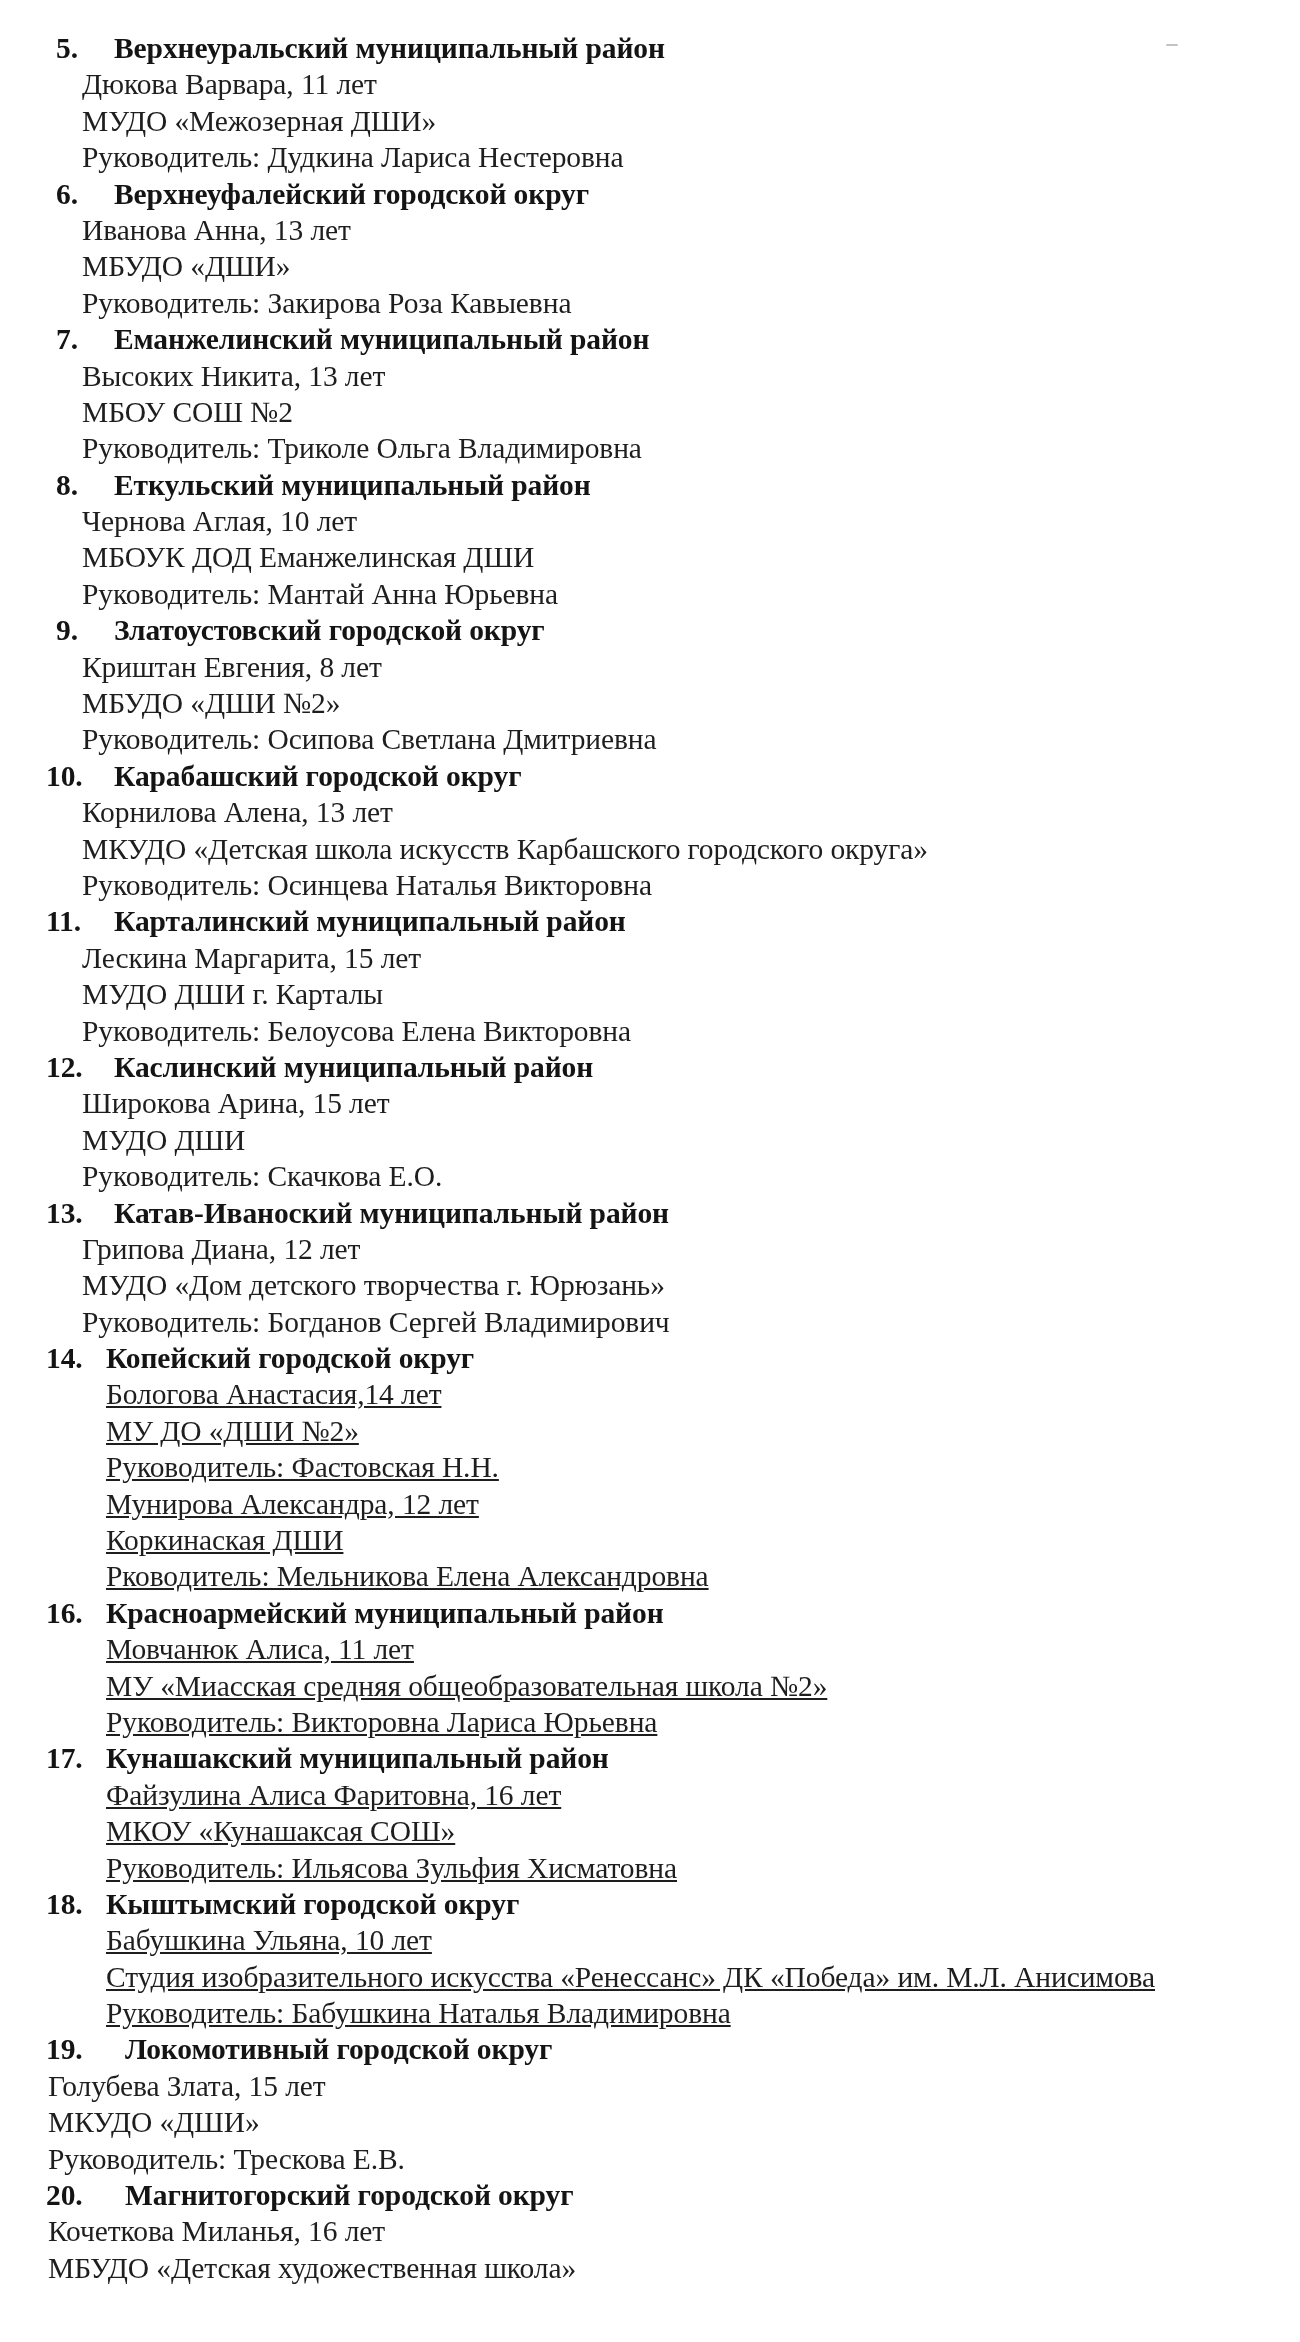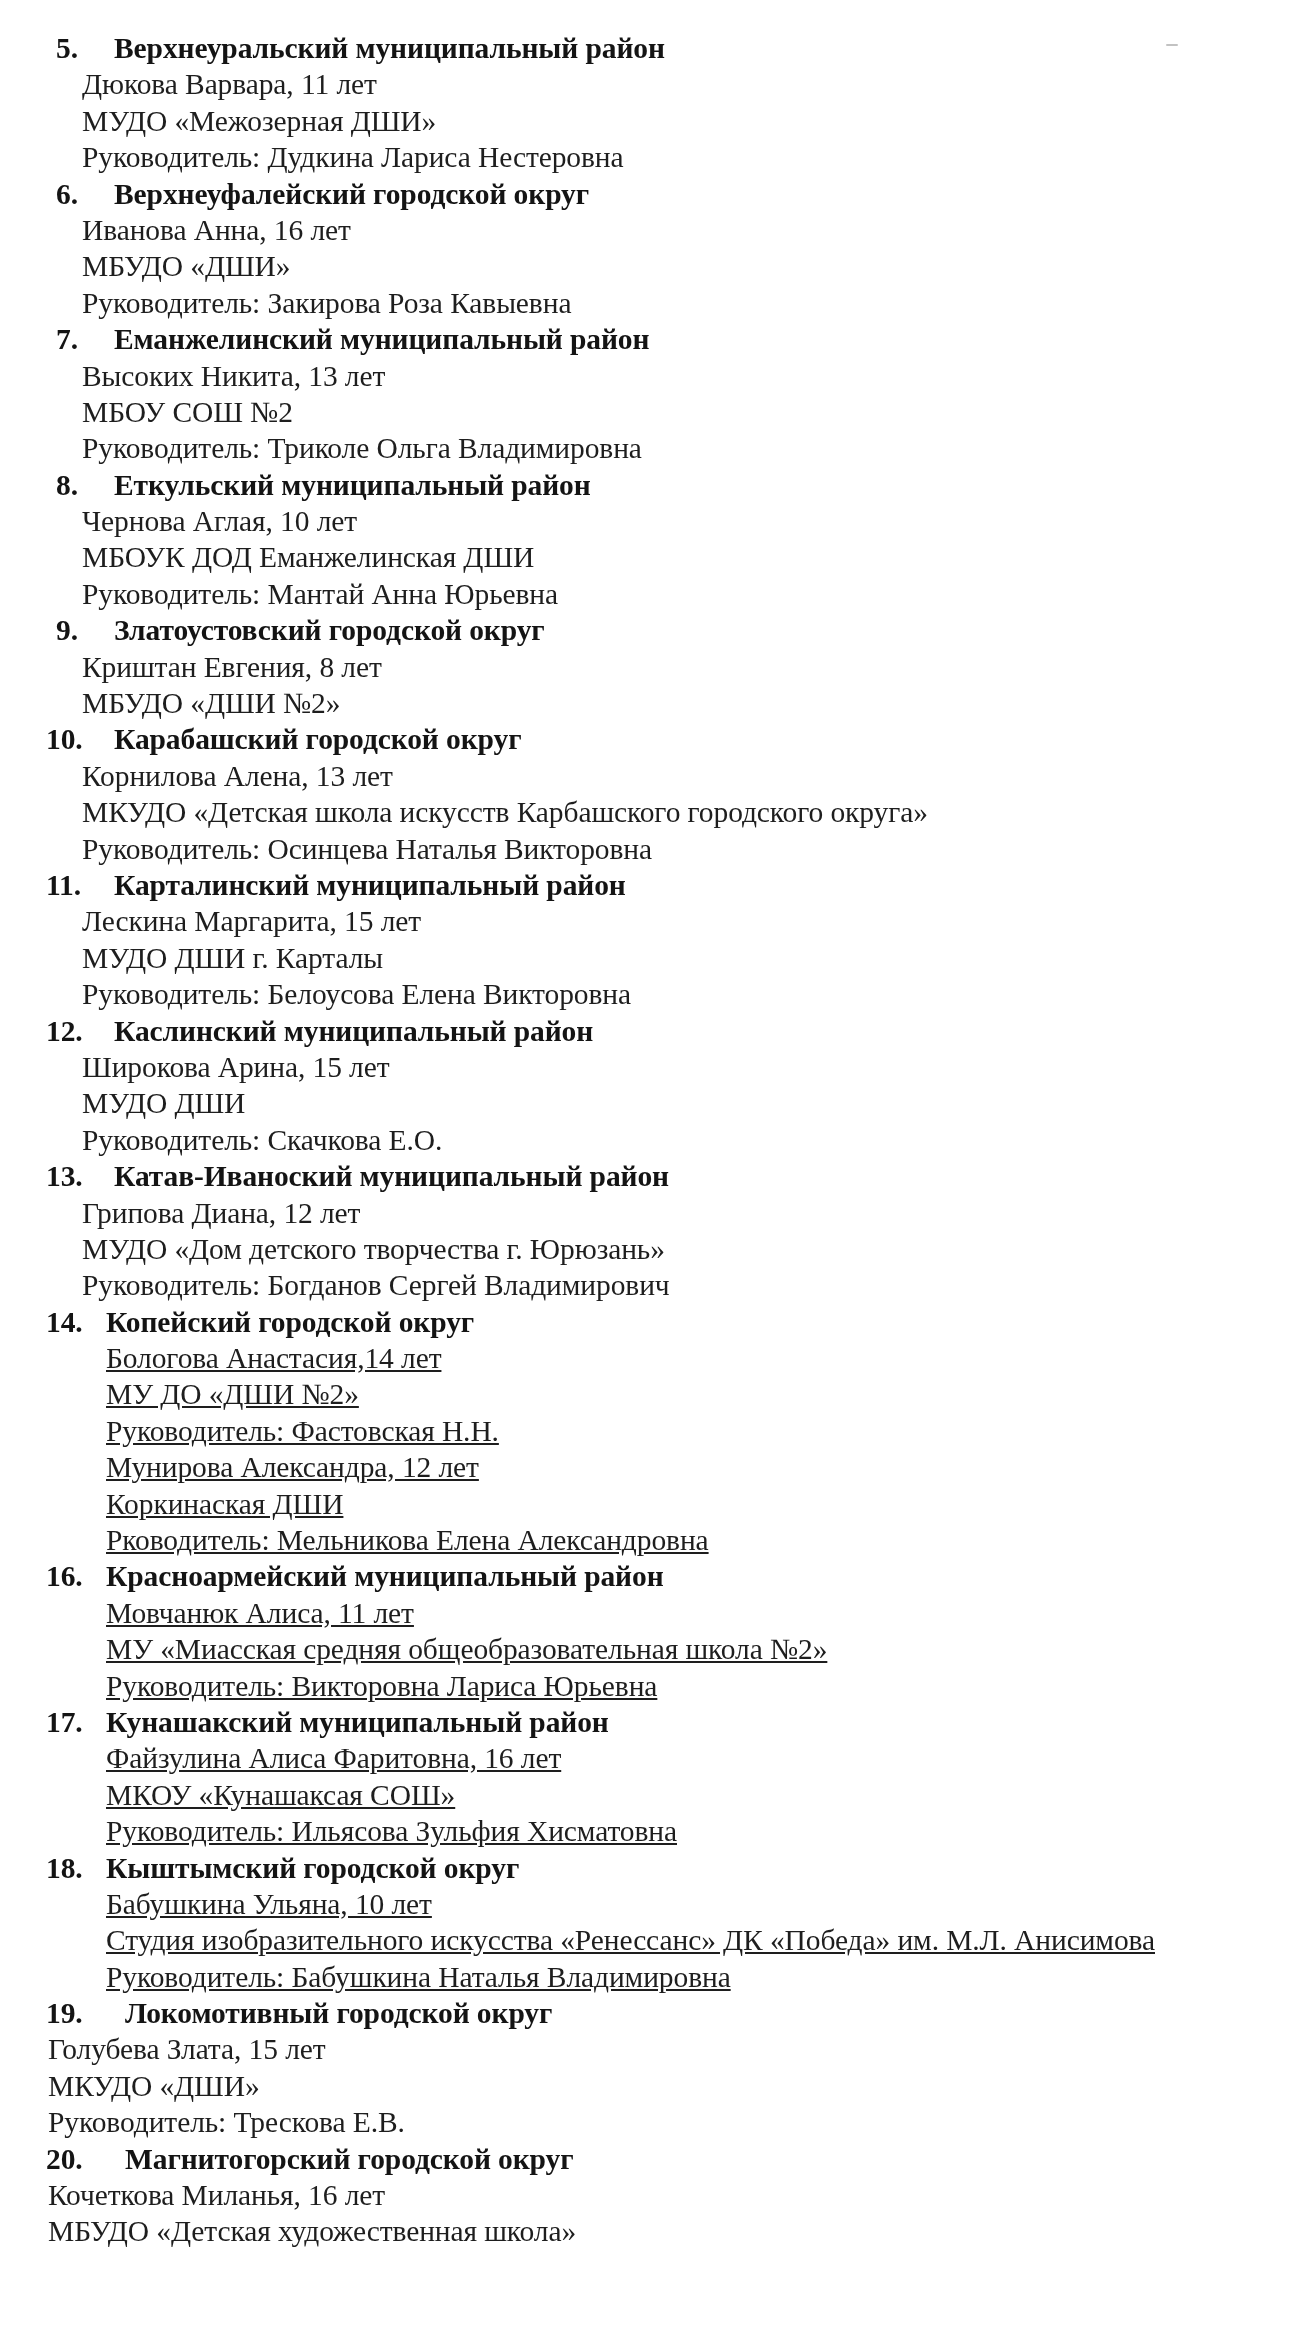--- a/index.html
+++ b/index.html
@@ -98,21 +98,21 @@
       <div class="line body-line">Дюкова Варвара, 11 лет</div>
       <div class="line body-line">МУДО «Межозерная ДШИ»</div>
       <div class="line body-line">Руководитель: Дудкина Лариса Нестеровна</div>
     </li>
 
     <li class="entry">
       <div class="line heading-line">
         <span class="num">6.</span>
         <span class="region">Верхнеуфалейский городской округ</span>
       </div>
-      <div class="line body-line">Иванова Анна, 16 лет</div>
+      <div class="line body-line">Иванова Анна, 13 лет</div>
       <div class="line body-line">МБУДО «ДШИ»</div>
       <div class="line body-line">Руководитель: Закирова Роза Кавыевна</div>
     </li>
 
     <li class="entry">
       <div class="line heading-line">
         <span class="num">7.</span>
         <span class="region">Еманжелинский муниципальный район</span>
       </div>
       <div class="line body-line">Высоких Никита, 13 лет</div>
@@ -130,20 +130,21 @@
       <div class="line body-line">Руководитель: Мантай Анна Юрьевна</div>
     </li>
 
     <li class="entry">
       <div class="line heading-line">
         <span class="num">9.</span>
         <span class="region">Златоустовский городской округ</span>
       </div>
       <div class="line body-line">Криштан Евгения, 8 лет</div>
       <div class="line body-line">МБУДО «ДШИ №2»</div>
+      <div class="line body-line">Руководитель: Осипова Светлана Дмитриевна</div>
     </li>
 
     <li class="entry">
       <div class="line heading-line">
         <span class="num two">10.</span>
         <span class="region">Карабашский городской округ</span>
       </div>
       <div class="line body-line">Корнилова Алена, 13 лет</div>
       <div class="line body-line">МКУДО «Детская школа искусств Карбашского городского округа»</div>
       <div class="line body-line">Руководитель: Осинцева Наталья Викторовна</div>

